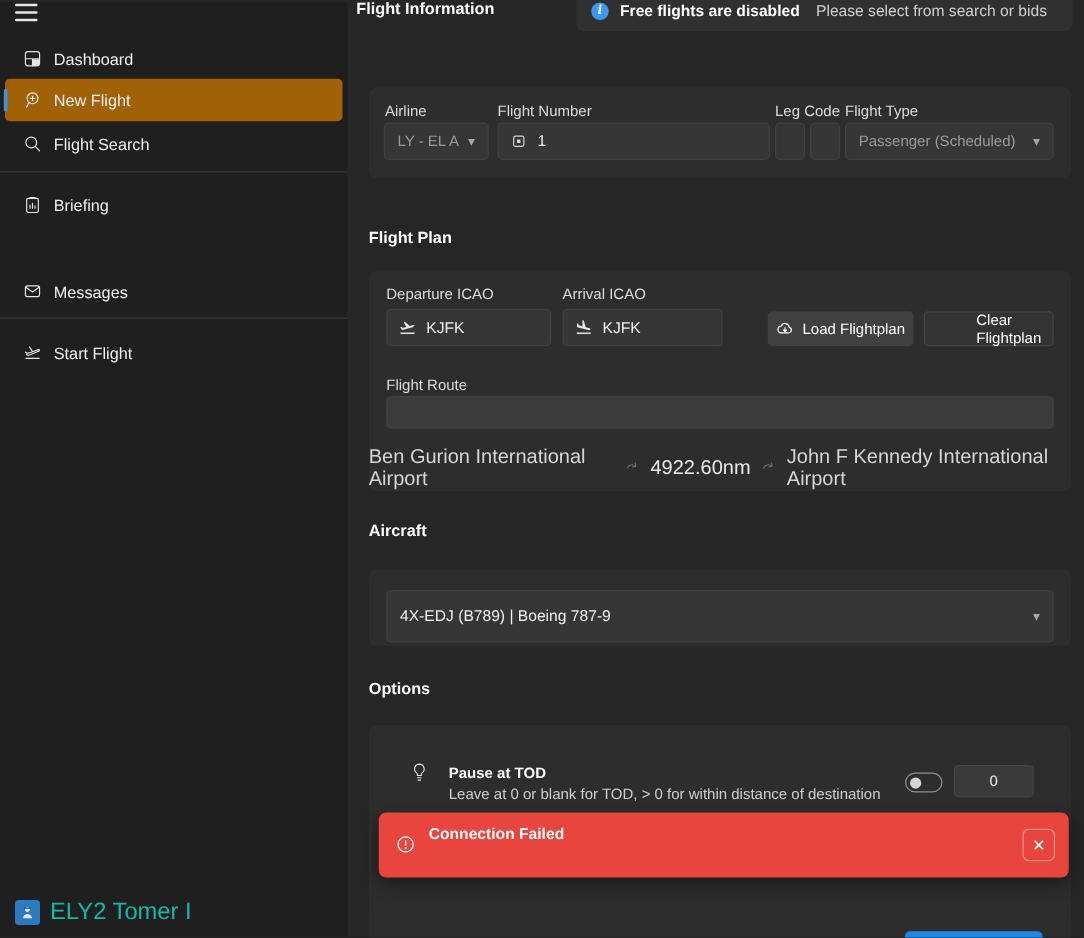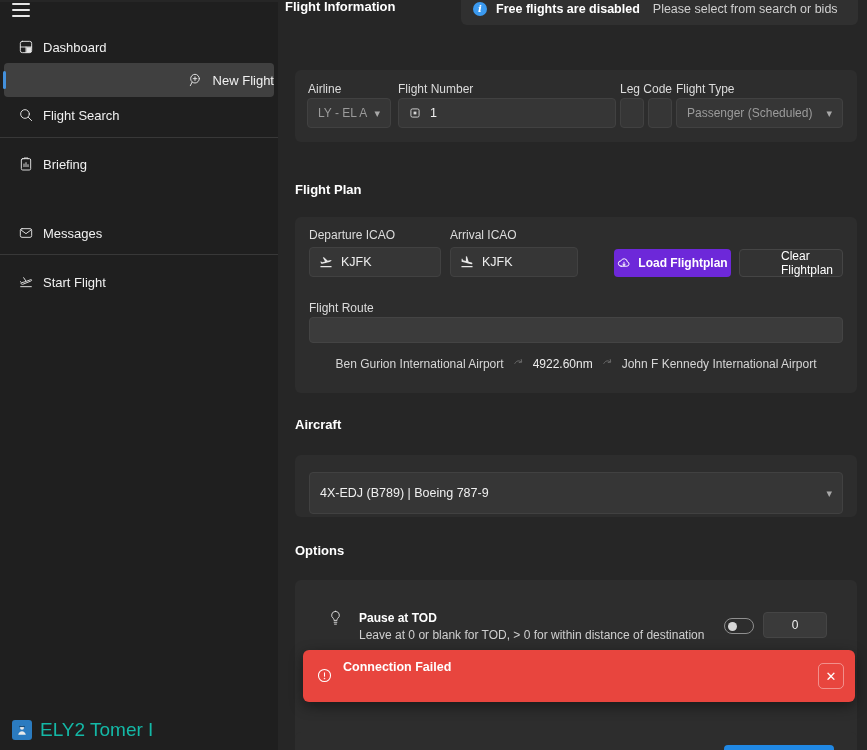--- a/index.html
+++ b/index.html
@@ -6,21 +6,21 @@
   html,body { width:867px; height:750px; overflow:hidden; background:#262626;
     font-family:"Liberation Sans", sans-serif; -webkit-font-smoothing:antialiased; }
   #app { position:relative; width:867px; height:750px; background:#262626; }
 
   
   #sidebar { position:absolute; left:0; top:2px; width:278px; height:750px; background:#1f1f1f; }
   .hamburger { position:absolute; left:12px; top:1px; width:18px; height:14px; cursor:pointer; }
   .hamburger span { display:block; height:2px; background:#e6e6e6; border-radius:1px; margin-bottom:4px; }
   .nav-item { position:absolute; left:4px; width:270px; height:34px; display:flex; align-items:center;
     padding-left:13px; gap:9px; border-radius:4px; color:#f0f0f0; font-size:13px; cursor:pointer; }
-  .nav-item.selected { background:#404040;justify-content:flex-end; }
+  .nav-item.selected { background:#a16207; }
   .nav-item.selected .accent { position:absolute; left:-1px; top:8px; width:3px; height:18px;
     border-radius:2px; background:#4390dc; }
   .nav-icon { width:17px; height:17px; flex:0 0 17px; display:flex; align-items:center; justify-content:center; }
   .nav-icon svg { width:16px; height:16px; stroke:#e6e6e6; fill:none; stroke-width:1.4; stroke-linecap:round; stroke-linejoin:round; }
   .divider { position:absolute; left:0; width:278px; height:1px; background:#383838; }
   #user-footer { position:absolute; left:0; bottom:6px; width:278px; height:32px; display:flex; align-items:center; padding-left:12px; gap:8px; }
   .avatar { width:20px; height:20px; border-radius:3px; background:#2b7bc0; display:flex; align-items:center; justify-content:center; }
   .avatar svg { width:14px; height:14px; }
   #user-name { color:#14b8a6; font-size:19px; }
 
@@ -41,27 +41,27 @@
     display:flex; align-items:center; color:#f0f0f0; font-size:12.5px; cursor:text; }
   .selbox { cursor:pointer; justify-content:space-between; padding:0 10px; }
   .selbox .val { white-space:nowrap; overflow:hidden; }
   .selbox.disabled .val { color:#9b9b9b; }
   .chev { color:#a8a8a8; font-size:11px; margin-left:6px; flex:0 0 auto; }
   .inp .in-icon { margin:0 8px 0 9px; display:flex; }
   .inp .in-icon svg { width:14px; height:14px; }
 
   .btn { position:absolute; border-radius:4px; display:flex; align-items:center; justify-content:center;
     gap:7px; font-size:12px; color:#ffffff; cursor:pointer; border:1px solid transparent; }
-  .btn-primary { background:#6d28d9;font-weight:bold; }
+  .btn-primary { background:#404040; }
   .btn-secondary { background:#333333; border-color:#454545;padding-left:41px; }
   .btn svg { width:14px; height:14px; stroke:#fff; fill:none; stroke-width:1.7; stroke-linecap:round; stroke-linejoin:round; }
 
   #route-input { background:#3b3b3b; border:1px solid #444444; }
   #airports-row { position:absolute; left:0; top:140px; width:562px; display:flex; align-items:center;
-    justify-content:center; gap:9px; font-size:12px; }
+    justify-content:center; gap:9px; font-size:16px; }
   #airports-row .apt { color:#d6d6d6; }
   #airports-row .dist { color:#ececec; }
   .route-arrow svg { width:11px; height:11px; stroke:#6f6f6f; fill:none; stroke-width:2; stroke-linecap:round; stroke-linejoin:round; }
 
   
   .bulb svg { width:15px; height:21px; stroke:#e8e8e8; fill:none; stroke-width:1.4; stroke-linecap:round; }
   .opt-title { position:absolute; color:#ffffff; font-size:12px; font-weight:bold; }
   .opt-desc { position:absolute; color:#cfcfcf; font-size:12px; white-space:nowrap; }
   .toggle { position:absolute; width:30px; height:16px; border:1px solid #8f8f8f; border-radius:9px;
     background:#2d2d2d; cursor:pointer; }

